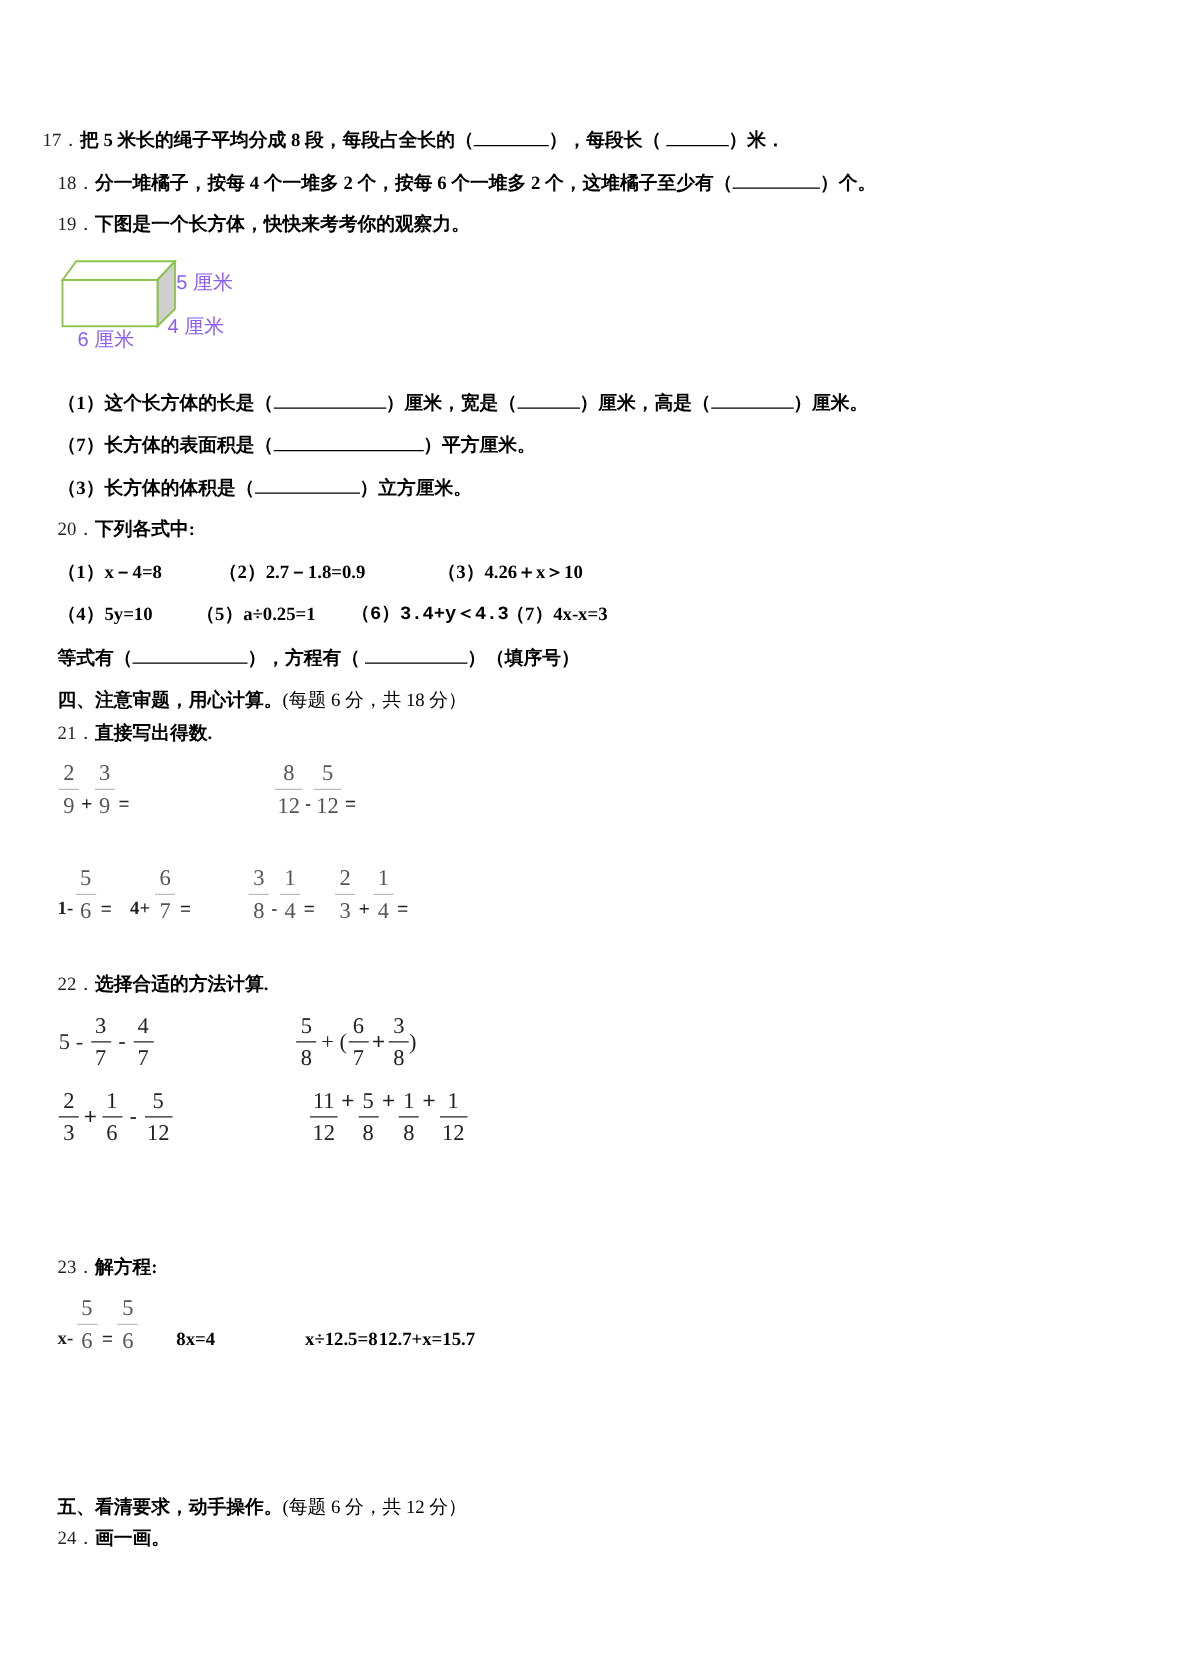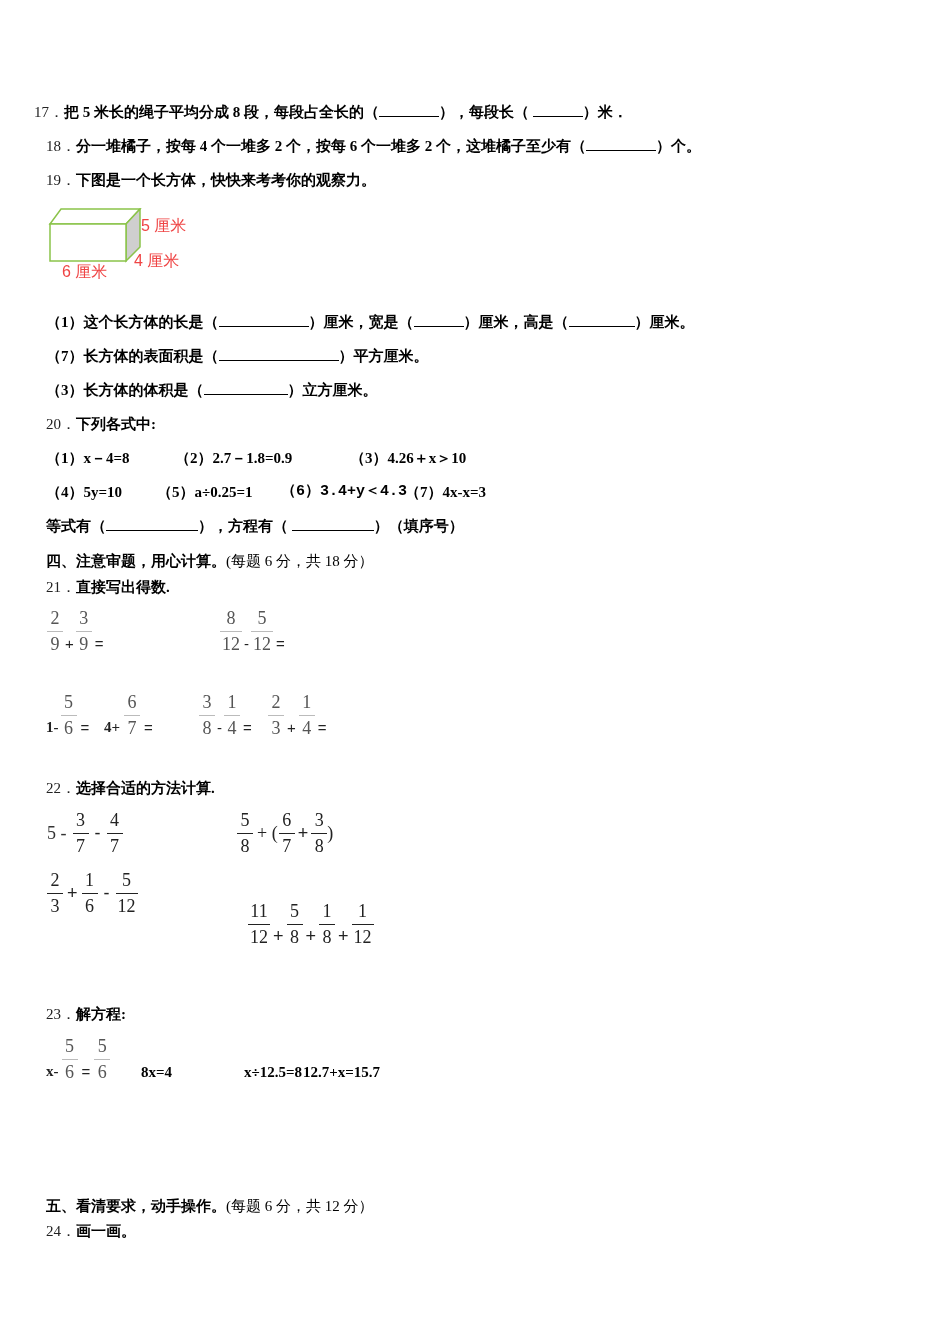--- a/index.html
+++ b/index.html
@@ -11,21 +11,21 @@
   .sec .paren { font-weight: normal; }
   .blank { display: inline-block; border-bottom: 1px solid #000; height: 14px; vertical-align: baseline; }
   .op { font-family: "Liberation Sans", sans-serif; font-size: 15px; color: #222; font-weight: normal; }
   .lowrow { display: inline-flex; align-items: flex-end; }
   
   .vf { display: inline-flex; flex-direction: column; align-items: center; font-size: 18px; color: #555; font-family: "Liberation Serif", serif; font-weight: normal; line-height: 20px; }
   .vf .bar { width: 16px; height: 1px; background: #bbb; margin: 3px 0 2px; }
   .vf.w2 .bar { width: 22px; }
   .vf.dk { color: #222; }
   .vf.dk .bar { background: #222; }
-  .cube-label { font-family: "Liberation Sans", sans-serif; font-size: 16px; color: #ef4444; }
+  .cube-label { font-family: "Liberation Sans", sans-serif; font-size: 16px; color: #8b5cf6; }
 </style>
 </head>
 <body>
 
 <div class="abs line" style="left:34px; top:102px;">
   <span class="qnum">17．</span><span>把 5 米长的绳子平均分成 8 段，每段占全长的（</span><span class="blank" style="width:60px;"></span><span>），每段长（ </span><span class="blank" style="width:50px;"></span><span>）米．</span>
 </div>
 
 <div class="abs line" style="left:46px; top:136px;font-family:Liberation Serif, serif;">
   <span class="qnum">18．</span><span>分一堆橘子，按每 4 个一堆多 2 个，按每 6 个一堆多 2 个，这堆橘子至少有（</span><span class="blank" style="width:70px;"></span><span>）个。</span>
@@ -211,21 +211,21 @@
       <span>6</span>
     </span>
   <span class="op" style="font-size:18px; margin:0 6px;">-</span>
   <span class="vf dk w2">
       <span>5</span>
       <span class="bar"></span>
       <span>12</span>
     </span>
 </div>
 
-<div class="abs" style="left:248px; top:870px; display:flex; align-items:flex-end;margin-top:31px;">
+<div class="abs" style="left:248px; top:870px; display:flex; align-items:flex-start;">
   <span class="vf dk w2">
       <span>11</span>
       <span class="bar"></span>
       <span>12</span>
     </span>
   <span class="op" style="font-size:18px; margin:0 3px;">+</span>
   <span class="vf dk">
       <span>5</span>
       <span class="bar"></span>
       <span>8</span>

